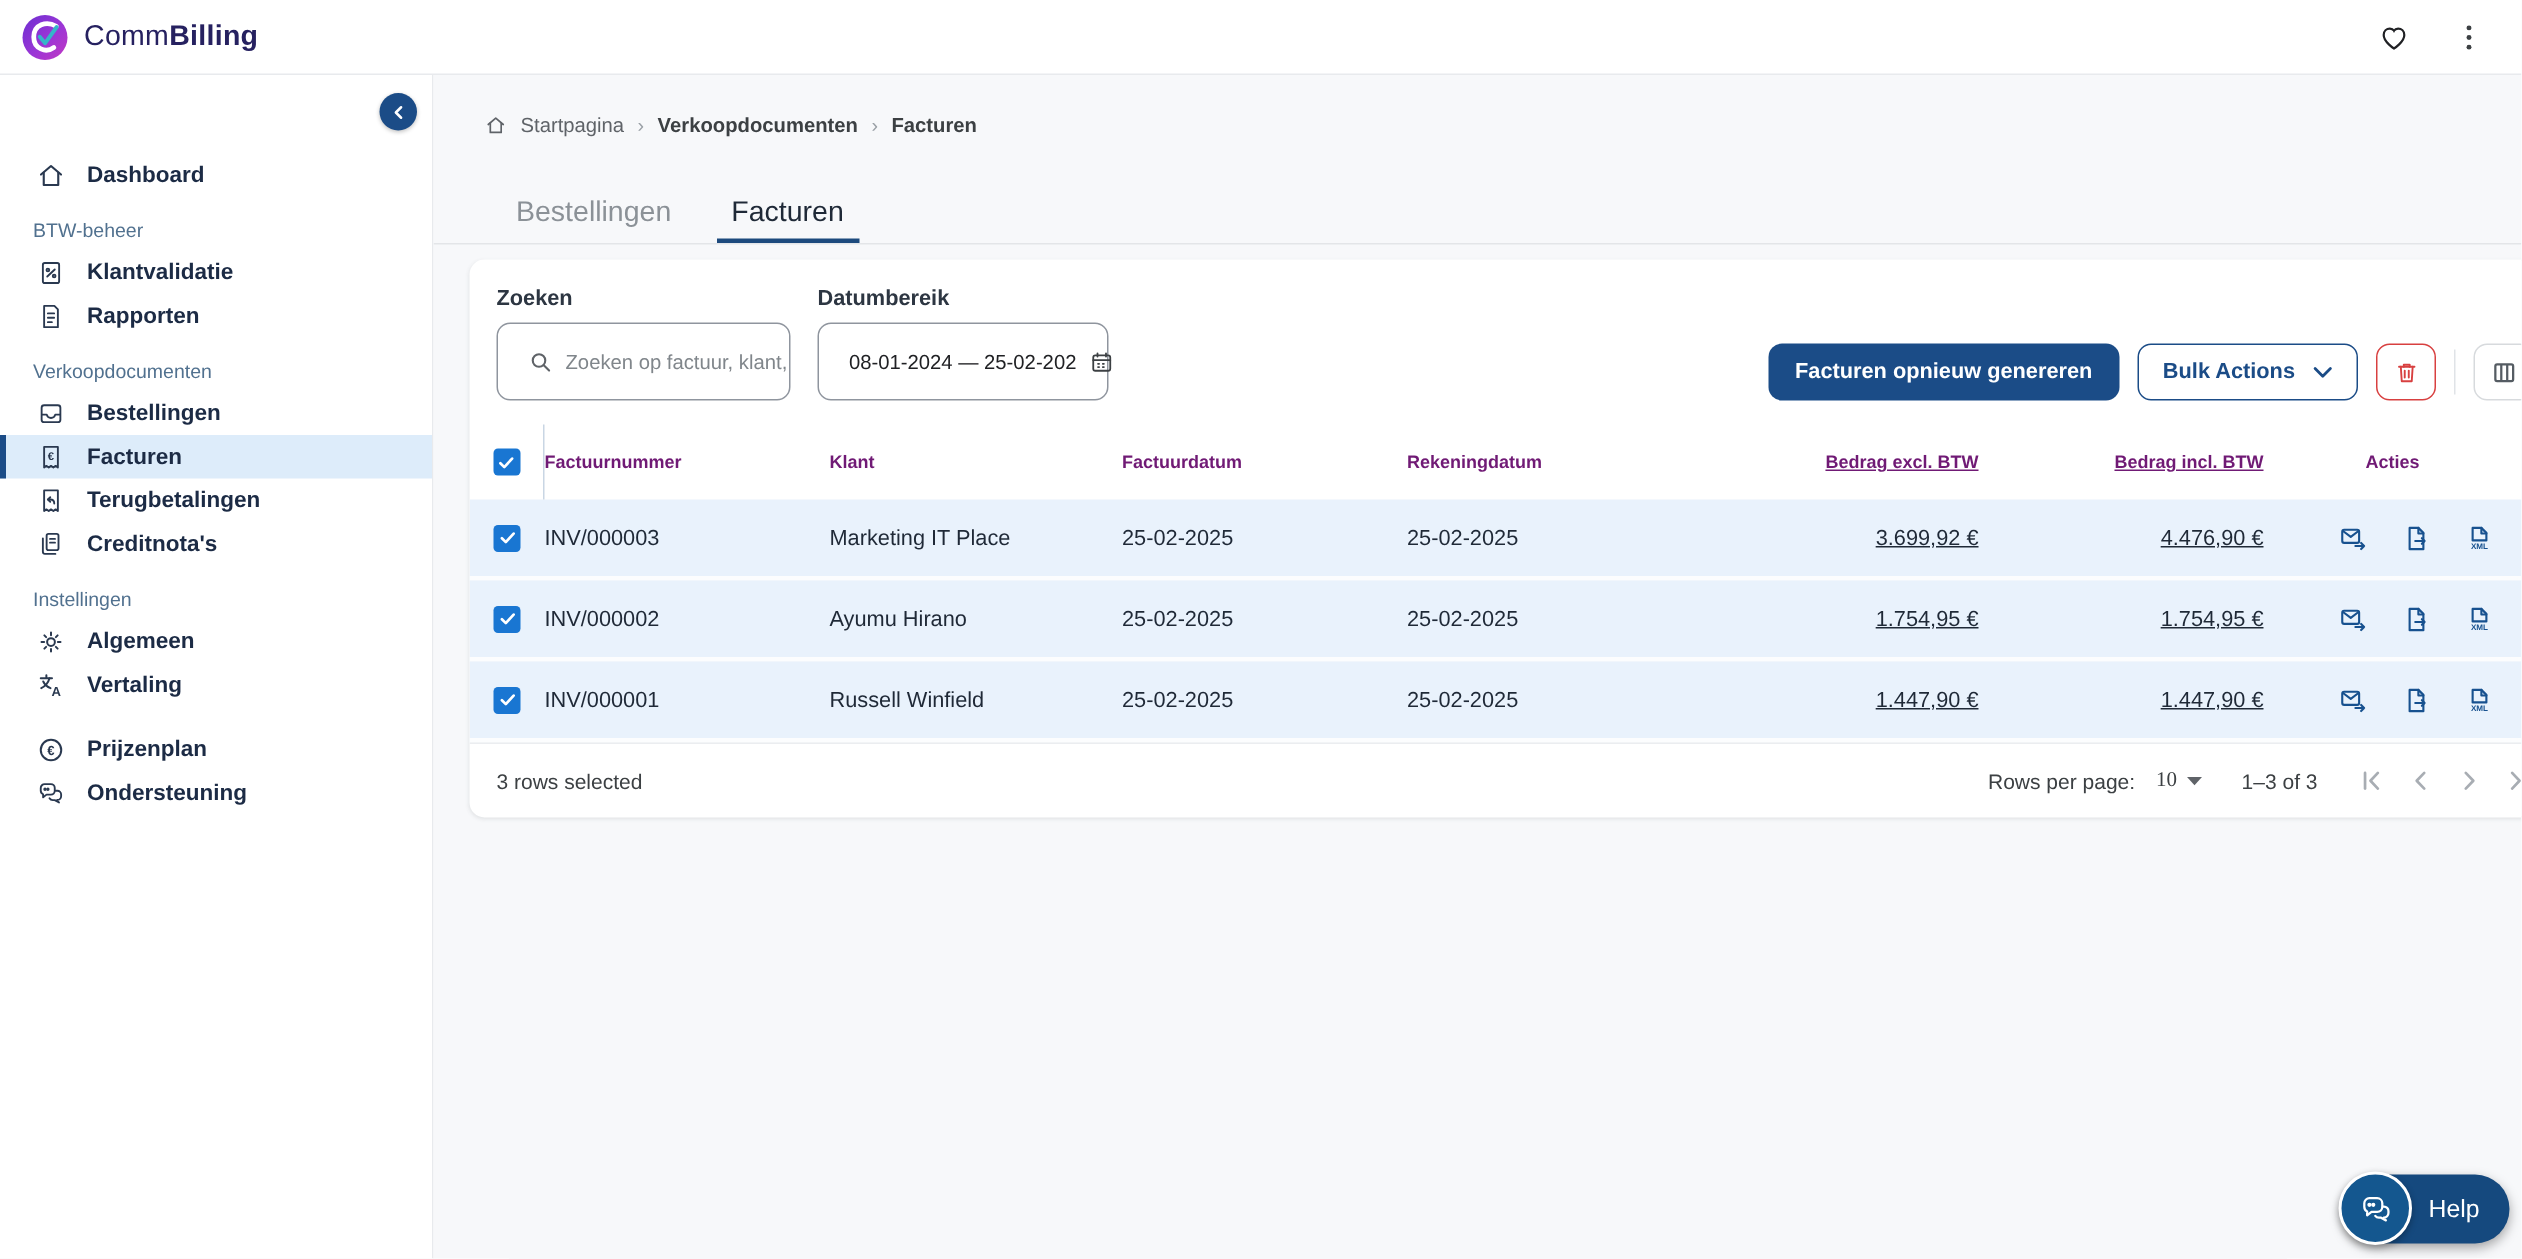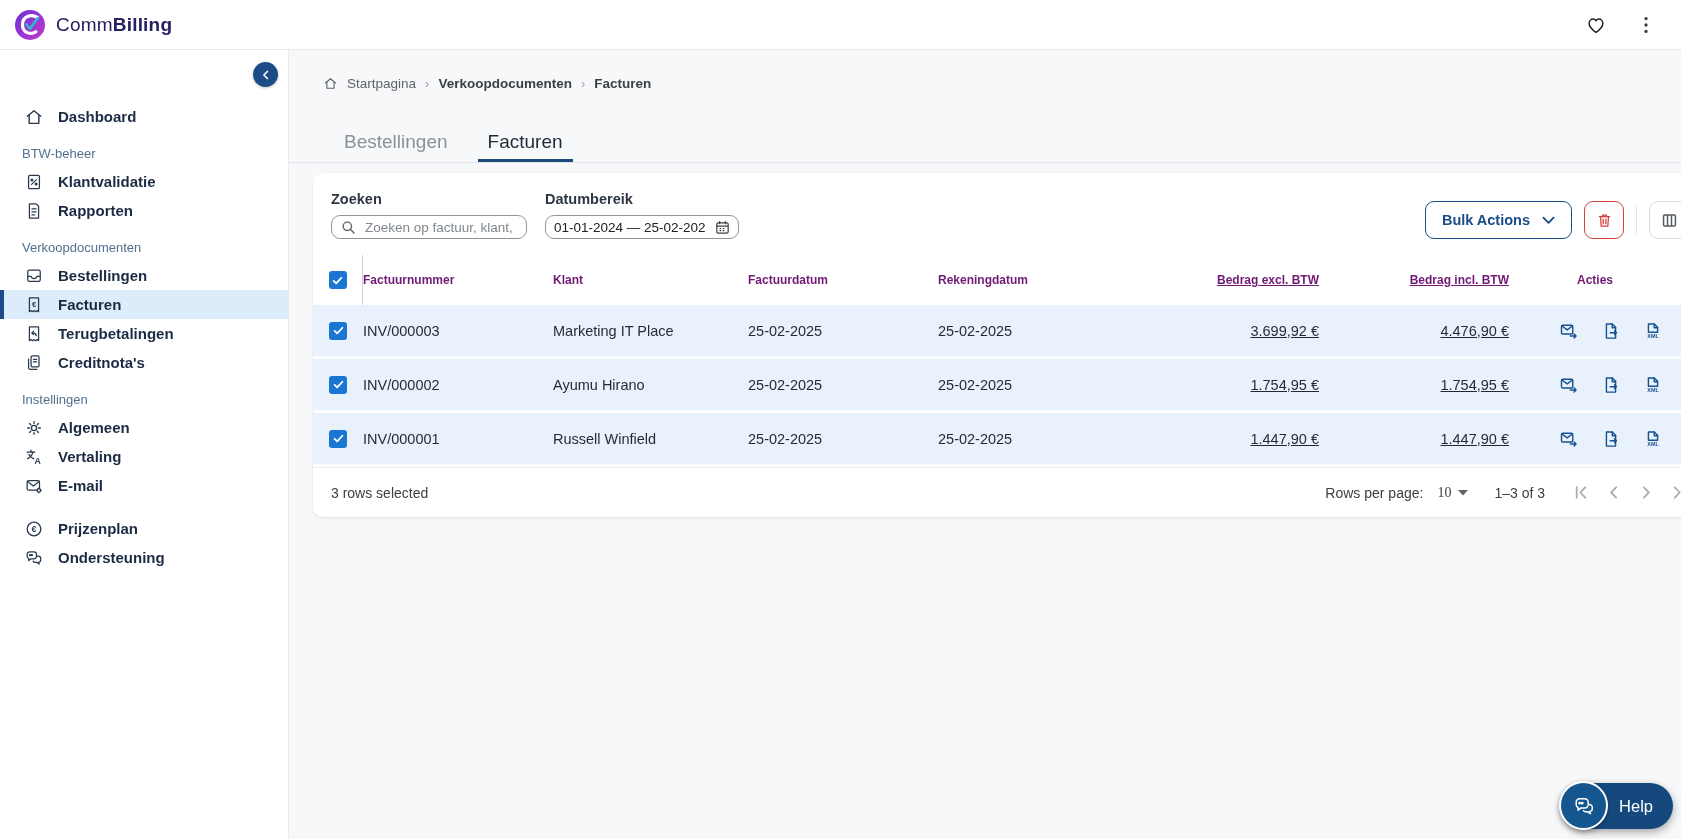--- a/index.html
+++ b/index.html
@@ -39,21 +39,21 @@
   .tab { font-size:19px; color:#8b9197; padding:4px 2px 0; position:relative; height:45px; }
   .tab.active { color:#1f2937; }
   .tab.active::after { content:""; position:absolute; left:-8px; right:-8px; bottom:0; height:3px; background:#1d4a7d; }
 
   
   .card { margin:10px 24px 0; width:1392px; background:#fff; border-radius:10px; box-shadow:0 1px 3px rgba(60,64,67,.12); overflow:hidden; }
 
   .filters { display:flex; align-items:flex-end; padding:18px 16px 16px 18px; }
   .field { margin-right:18px; }
   .field-label { font-size:14.5px; font-weight:700; color:#2d3642; margin-bottom:8px; }
-  .input-box { height:24px; border:1px solid #8f959e; border-radius:9px; background:#fff; display:flex; align-items:center; padding:0 8px; gap:8px; }
+  .input-box { height:52px; border:1px solid #8f959e; border-radius:9px; background:#fff; display:flex; align-items:center; padding:0 20px; gap:8px; }
   .input-box input { border:none; outline:none; font-size:13.5px; width:160px; color:#202124; font-family:inherit; background:transparent; }
   .input-box input::placeholder { color:#80868b; }
   .date-box { width:194px; justify-content:space-between; }
   .date-value { font-size:13.5px; color:#202124; white-space:nowrap; }
 
   .filter-actions { margin-left:auto; display:flex; align-items:center; gap:12px; }
   .btn { height:38px; border-radius:9px; display:flex; align-items:center; justify-content:center; font-size:14.5px; font-weight:700; }
   .btn-primary { background:#1b4c87; color:#fff; padding:0 18px; }
   .btn-outline { border:1px solid #1b4c87; color:#1b4c87; padding:0 16px; gap:12px; background:#fff; }
   .btn-square { width:40px; padding:0; border:1px solid; background:#fff; }
@@ -225,31 +225,20 @@
         <span class="nav-icon">
           <svg width="20" height="20" viewBox="0 0 24 24" fill="none" stroke="currentColor" stroke-width="1.6" stroke-linecap="round">
               <path d="M3.8 6.2h9M8.3 3.8v2.4"></path>
               <path d="M10.8 6.2c-1 3.6-3.3 6.3-6.6 7.9"></path>
               <path d="M5.8 8.8c1.2 2.6 3.2 4.4 5.8 5.3"></path>
               <text x="16.3" y="20.2" font-size="10.5" font-weight="bold" text-anchor="middle" fill="currentColor" stroke="none">A</text>
             </svg>
         </span>
         <span>Vertaling</span>
       </div>
-      <div class="nav-item">
-        <span class="nav-icon">
-          <svg width="20" height="20" viewBox="0 0 24 24" fill="none" stroke="currentColor" stroke-width="1.5" stroke-linecap="round" stroke-linejoin="round">
-              <rect x="3.8" y="5.5" width="14.8" height="11.5" rx="1.8"></rect>
-              <path d="M4.3 6.5 11.2 12l6.9-5.5"></path>
-              <circle cx="17.8" cy="17.3" r="2.1" fill="#fff"></circle>
-              <path d="M17.8 14.5v.8M17.8 20.1v-.8M20.6 17.3h-.8M15 17.3h.8"></path>
-            </svg>
-        </span>
-        <span>E-mail</span>
-      </div>
     </div>
 
     <div class="nav-group last">
       <div class="nav-item">
         <span class="nav-icon">
           <svg width="20" height="20" viewBox="0 0 24 24" fill="none" stroke="currentColor" stroke-width="1.6">
               <circle cx="12" cy="12" r="8.2"></circle>
               <text x="12" y="15.6" font-size="10.5" text-anchor="middle" fill="currentColor" stroke="none">€</text>
             </svg>
         </span>
@@ -301,31 +290,32 @@
                   <circle cx="9.5" cy="9.5" r="5.4"></circle>
                   <path d="m13.6 13.6 4.6 4.6"></path>
                 </svg>
             </span>
             <input type="text" placeholder="Zoeken op factuur, klant," style="">
           </div>
         </div>
         <div class="field">
           <div class="field-label">Datumbereik</div>
           <div class="input-box date-box">
-            <span class="date-value">01-01-2024 — 25-02-202</span>
+            <span class="date-value">08-01-2024 — 25-02-202</span>
             <span>
               <svg width="17" height="17" viewBox="0 0 24 24" fill="none" stroke="#3c4043" stroke-width="1.7" stroke-linecap="round">
                   <rect x="4" y="5.5" width="16" height="14.5" rx="2"></rect>
                   <path d="M8 3.6v3M16 3.6v3M4 10h16M8.5 13.5h1M13 13.5h1M8.5 16.5h1M13 16.5h1"></path>
                 </svg>
             </span>
           </div>
         </div>
 
         <div class="filter-actions">
+          <button class="btn btn-primary">Facturen opnieuw genereren</button>
           <button class="btn btn-outline">
             <span>Bulk Actions</span>
             <span>
               <svg width="13" height="9" viewBox="0 0 14 9" fill="none" stroke="#1b4c87" stroke-width="2" stroke-linecap="round" stroke-linejoin="round">
                   <path d="m1.5 1.5 5.5 5.5 5.5-5.5"></path>
                 </svg>
             </span>
           </button>
           <button class="btn btn-square btn-danger">
             <span>

